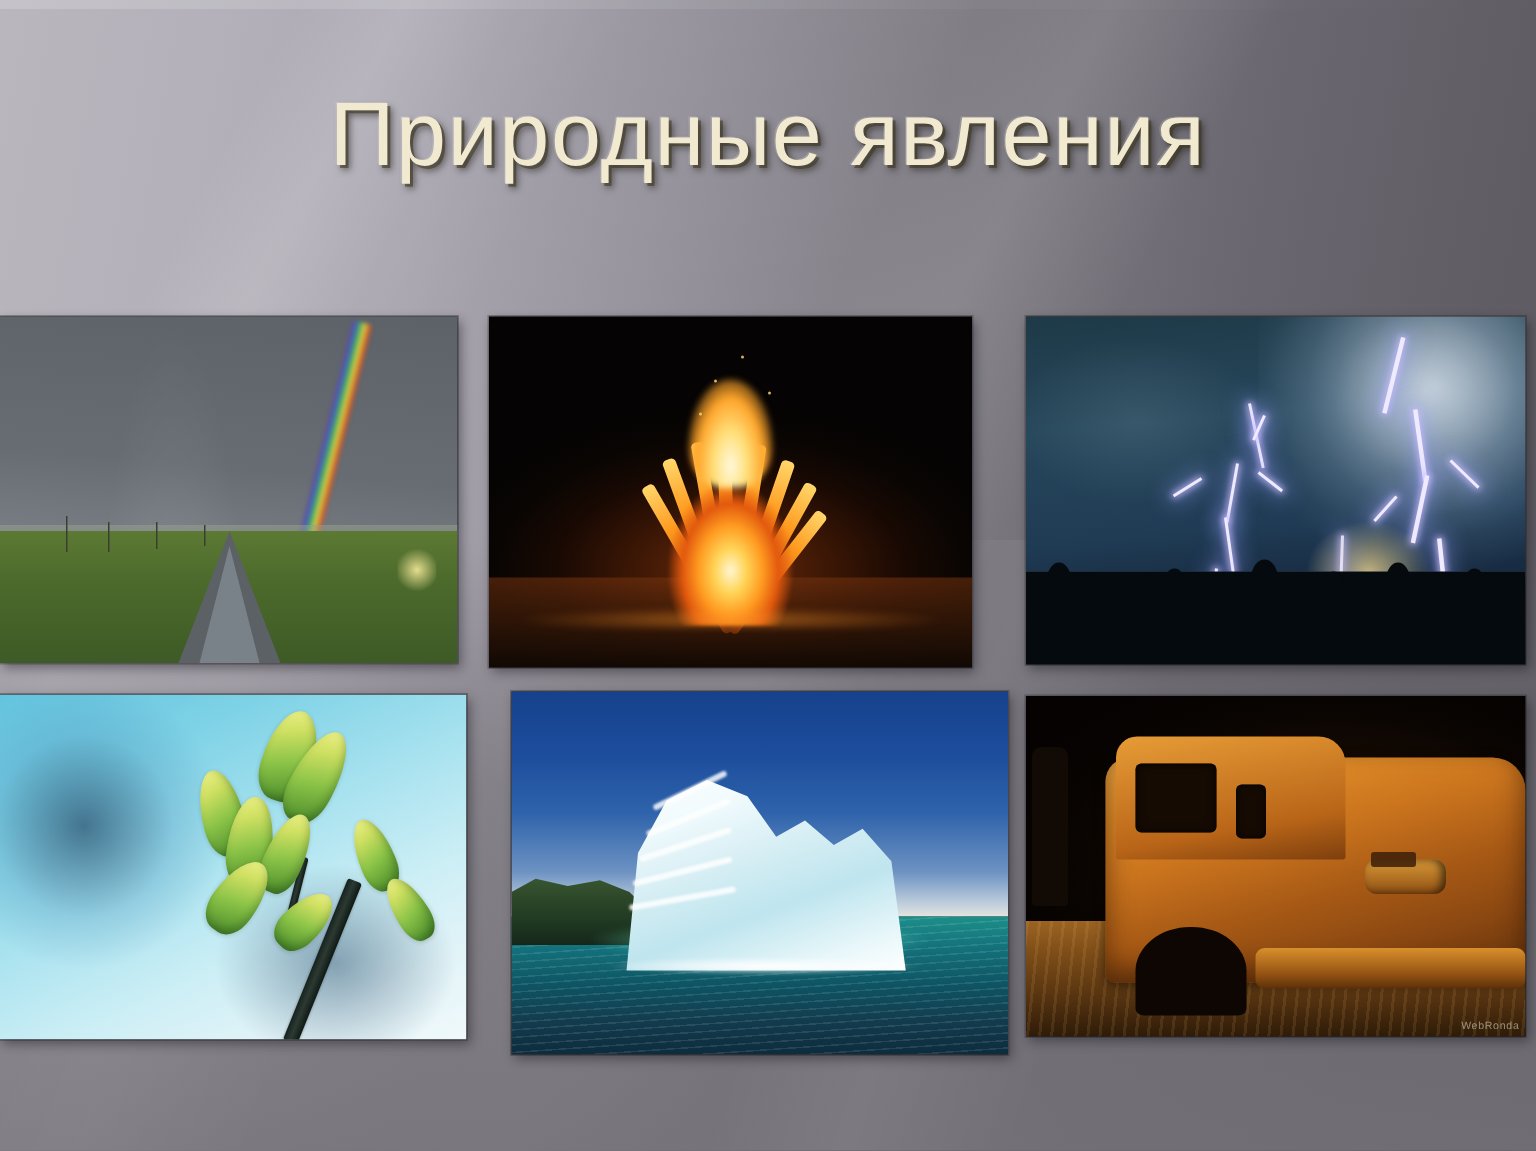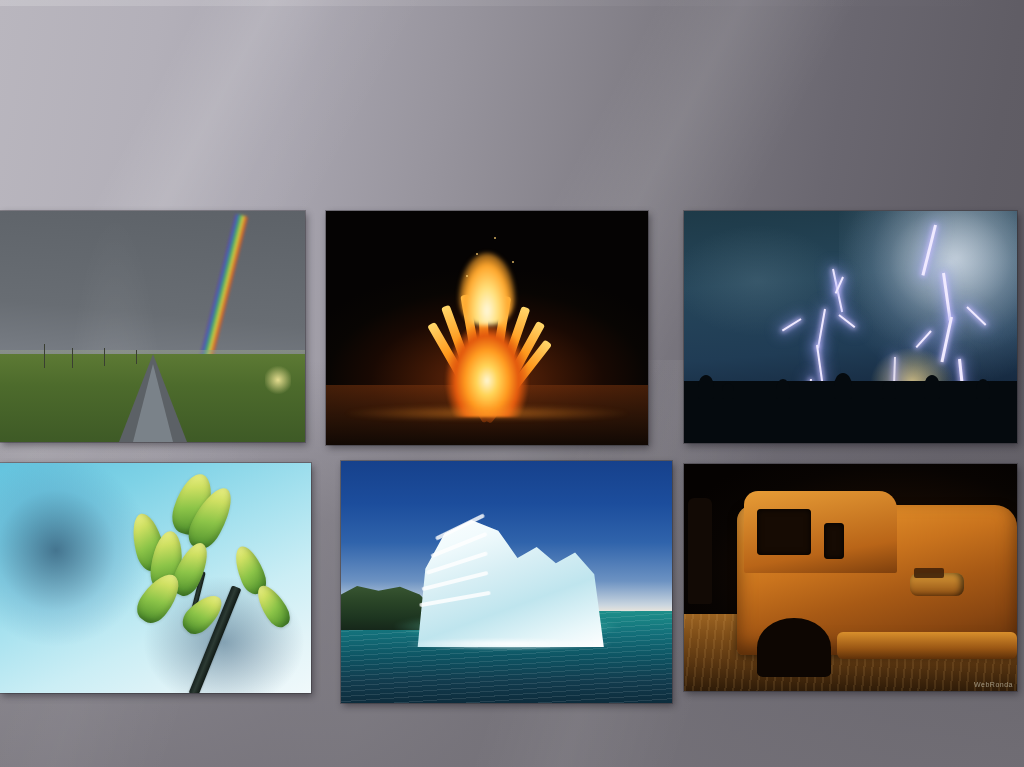--- a/index.html
+++ b/index.html
@@ -192,20 +192,21 @@
     letter-spacing:.5px;}
 </style>
 </head>
 <body>
 
 <div class="slide">
 
   <div class="top-sheen"></div>
   <div class="lower-wash"></div>
 
+  <div class="title">Природные явления</div>
 
   <div class="photo p-rainbow" title="Двойная радуга над мокрой дорогой" style="left: 0px; top: 211px; width: 305px; height: 231px;">
     <div class="ph-inner">
       <div class="rb-sky"></div>
       <div class="rb-glowin"></div>
       <div class="rb-bow rb-sec"></div>
       <div class="rb-bow rb-main"></div>
       <div class="rb-fieldhaze"></div>
       <div class="rb-field"></div>
       <div class="rb-road"></div>

